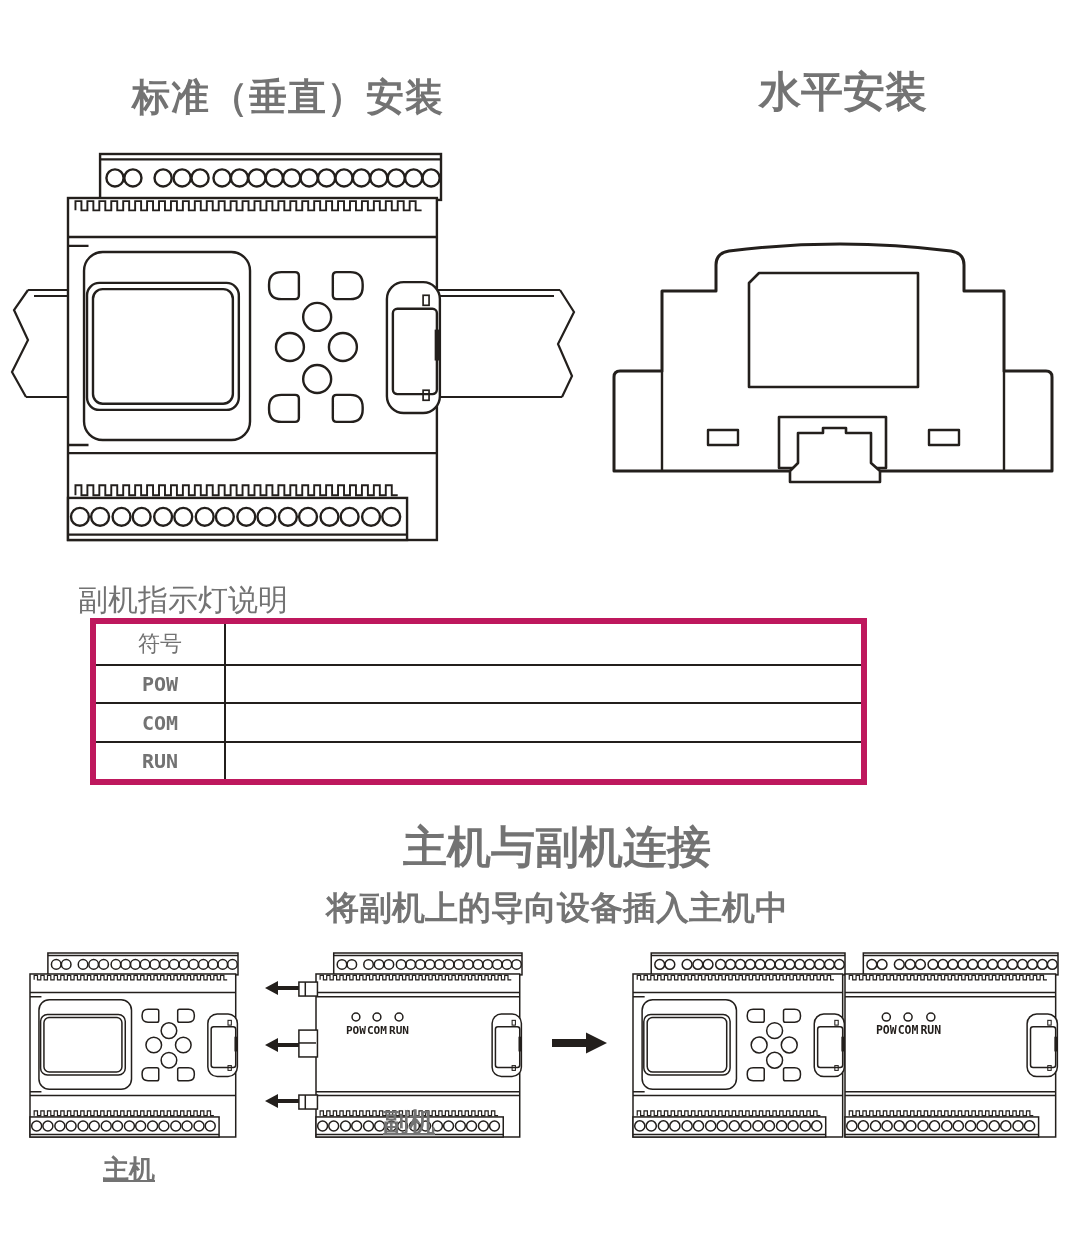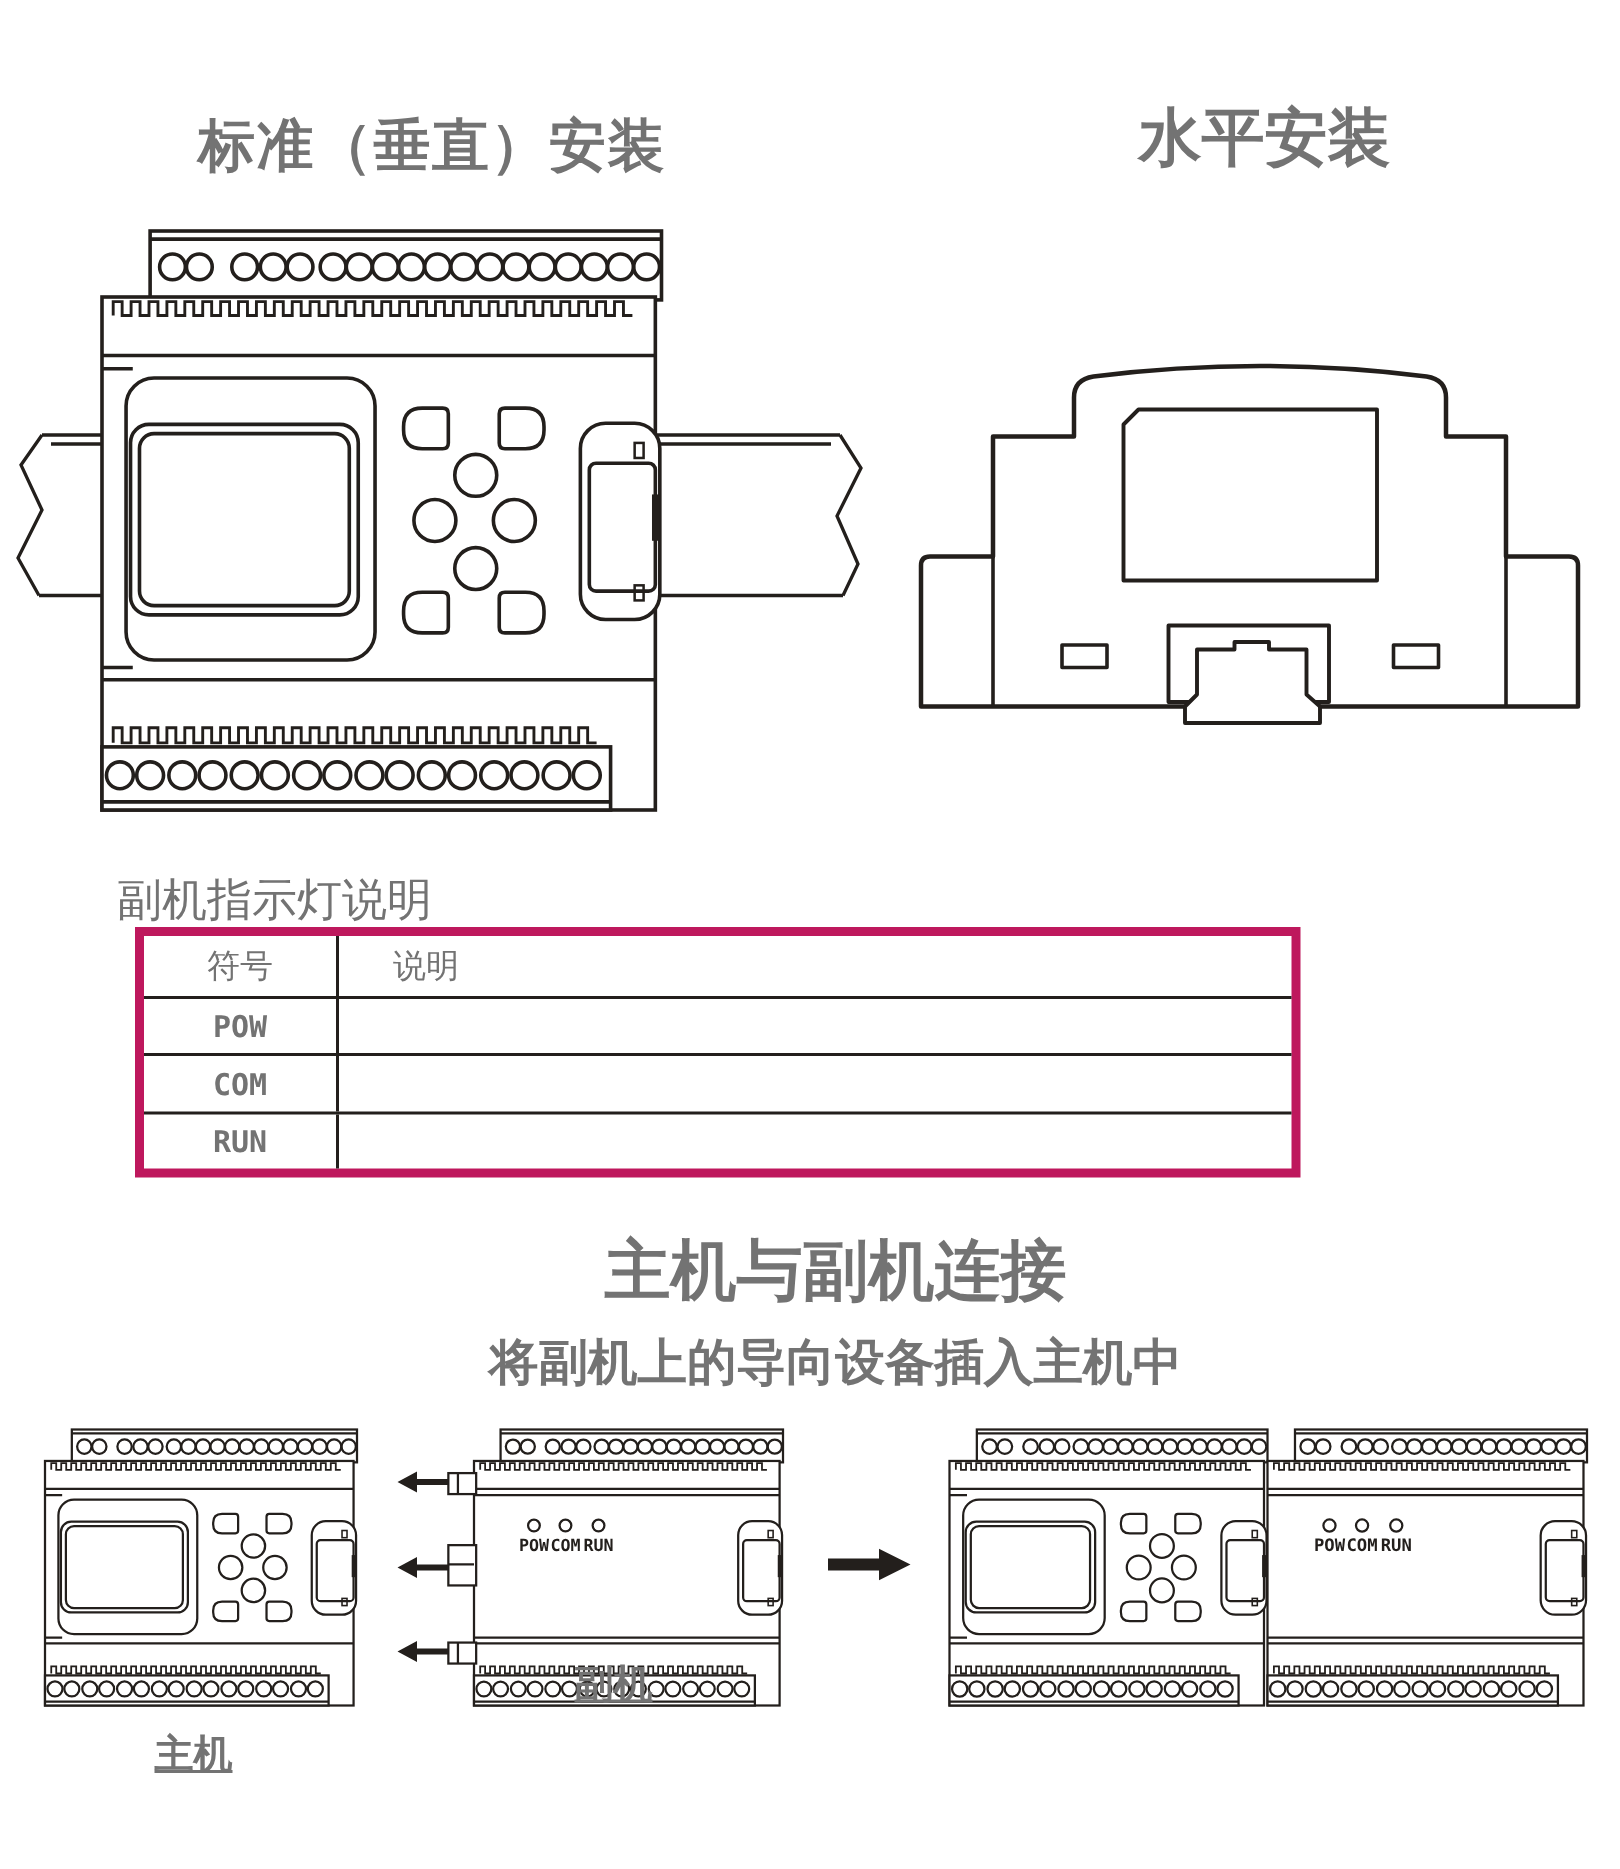--- a/index.html
+++ b/index.html
@@ -108,21 +108,20 @@
     <rect x="329" y="210" width="30" height="15" stroke-width="2.4"></rect>
     <rect x="179" y="197" width="107" height="51" stroke-width="2.6"></rect>
     <path fill="#fff" stroke-width="2.6" d="M198,213 H223 V208 H246 V213 H271 V243 L280,251 V262 H190 V251 L198,243 Z"></path>
   </svg>
 
   <div class="abs tbl-head">副机指示灯说明</div>
 
   <div class="abs tbl">
     <div class="tr">
       <div class="c1">符号</div>
-      <div class="c2">说明</div>
     </div>
     <div class="tr r">
       <div class="c1 sym">POW</div>
     </div>
     <div class="tr r2">
       <div class="c1 sym">COM</div>
     </div>
     <div class="tr r">
       <div class="c1 sym">RUN</div>
     </div>

